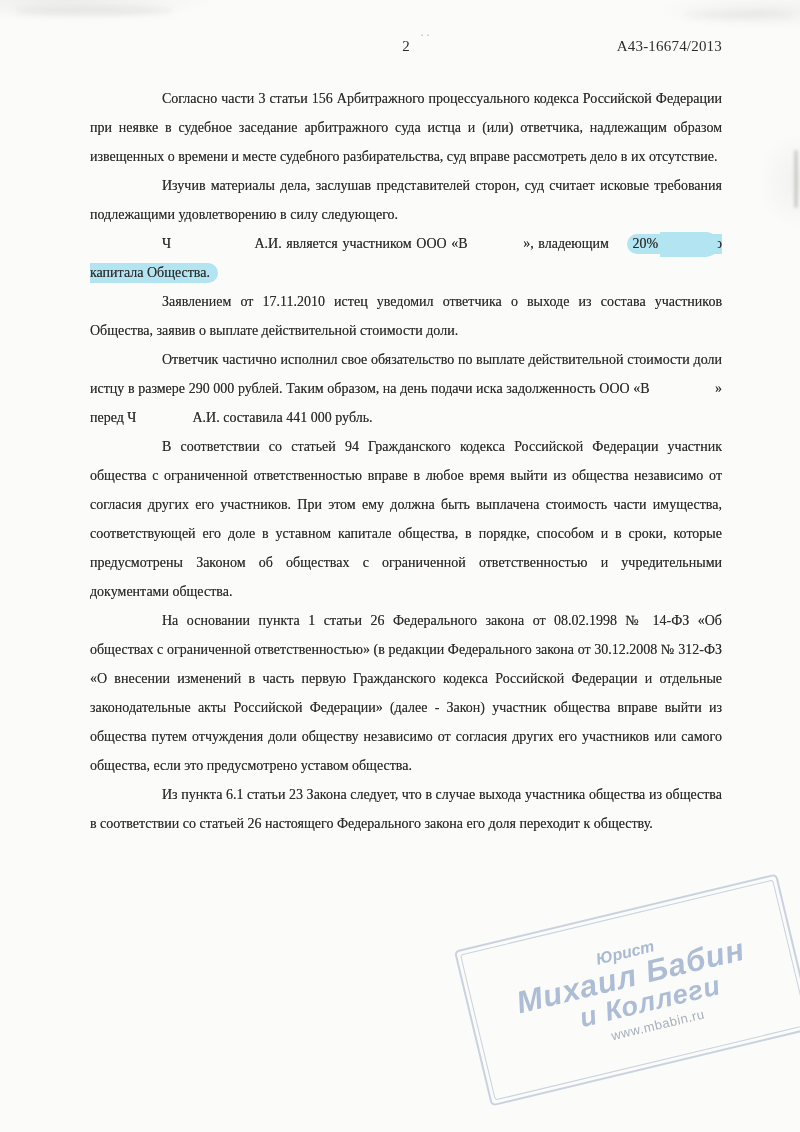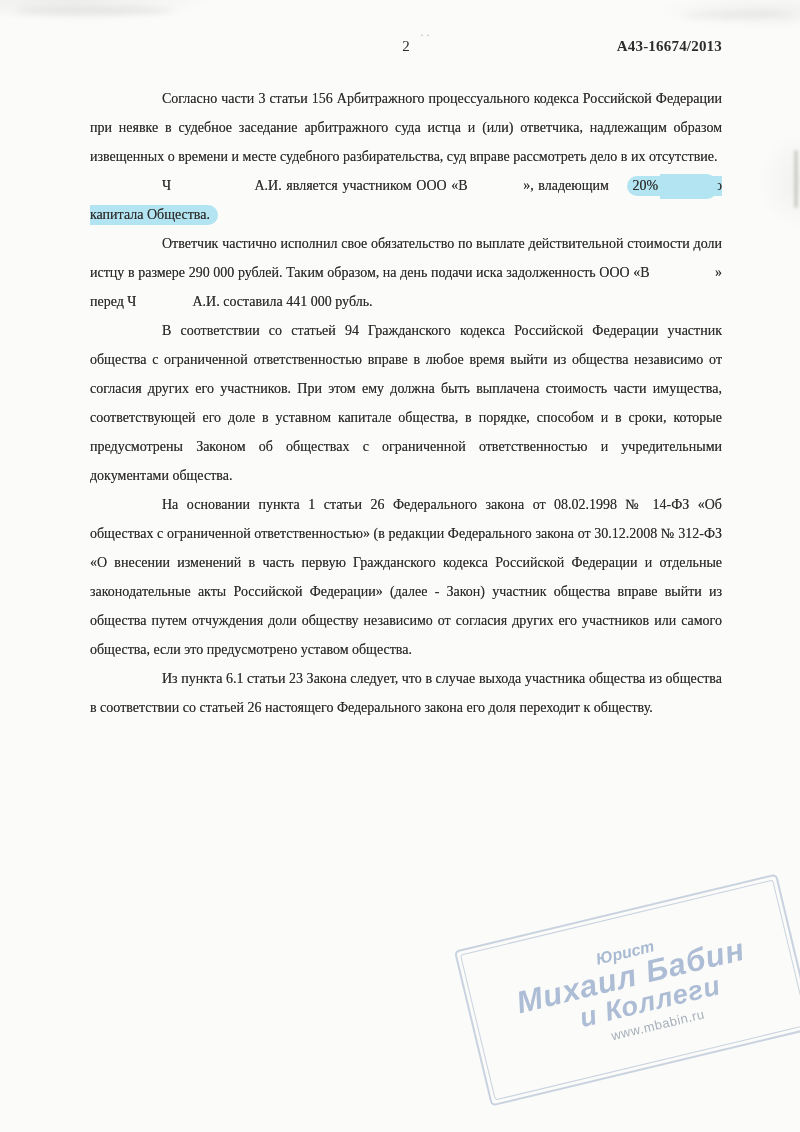--- a/index.html
+++ b/index.html
@@ -41,21 +41,21 @@
     font-size: 12px; letter-spacing: 2px; color: #b4b4b0;
   }
 
   
   .page-number {
     position: absolute; left: 90px; top: 38px; width: 632px;
     text-align: center; font-size: 15px;
   }
   .case-number {
     position: absolute; right: 78px; top: 38px;
-    font-size: 15px; letter-spacing: 0.2px; font-weight: bold;
+    font-size: 15px; letter-spacing: 0.2px;
   }
 
   
   .doc-body {
     position: absolute; left: 90px; top: 84px; width: 632px; z-index: 2;
   }
   .para {
     margin: 0;
     font-size: 14px;
     line-height: 29px;
@@ -134,21 +134,23 @@
   <div class="smudge-top-right"></div>
   <div class="edge-right-mark"></div>
 
   <div class="top-mark">··</div>
 
   <div class="page-number">2</div>
   <div class="case-number">А43-16674/2013</div>
 
   <div class="doc-body">
       <p class="para"><span>Согласно части 3 статьи 156 Арбитражного процессуального кодекса Российской Федерации при неявке в судебное заседание арбитражного суда истца и (или) ответчика, надлежащим образом извещенных о времени и месте судебного разбирательства, суд вправе рассмотреть дело в их отсутствие.</span></p>
+      <p class="para"><span>Изучив материалы дела, заслушав представителей сторон, суд считает исковые требования подлежащими удовлетворению в силу следующего.</span></p>
       <p class="para"><span>Ч&nbsp;&nbsp;&nbsp;&nbsp;&nbsp;&nbsp;&nbsp;&nbsp;&nbsp;&nbsp;&nbsp;&nbsp;&nbsp;&nbsp;&nbsp;&nbsp;&nbsp;&nbsp;А.И. является участником ООО «В&nbsp;&nbsp;&nbsp;&nbsp;&nbsp;&nbsp;&nbsp;&nbsp;&nbsp;&nbsp;&nbsp;&nbsp;», владеющим </span><span class="hl hl-extend">20%</span><span> </span><span class="hl">уставного капитала Общества.</span></p>
+      <p class="para"><span>Заявлением от 17.11.2010 истец уведомил ответчика о выходе из состава участников Общества, заявив о выплате действительной стоимости доли.</span></p>
       <p class="para"><span>Ответчик частично исполнил свое обязательство по выплате действительной стоимости доли истцу в размере 290&nbsp;000 рублей. Таким образом, на день подачи иска задолженность ООО «В&nbsp;&nbsp;&nbsp;&nbsp;&nbsp;&nbsp;&nbsp;&nbsp;&nbsp;&nbsp;&nbsp;&nbsp;&nbsp;&nbsp;&nbsp;&nbsp;&nbsp;&nbsp;» перед Ч&nbsp;&nbsp;&nbsp;&nbsp;&nbsp;&nbsp;&nbsp;&nbsp;&nbsp;&nbsp;&nbsp;&nbsp;&nbsp;&nbsp;&nbsp;&nbsp;А.И. составила 441&nbsp;000 рубль.</span></p>
       <p class="para"><span>В соответствии со статьей 94 Гражданского кодекса Российской Федерации участник общества с ограниченной ответственностью вправе в любое время выйти из общества независимо от согласия других его участников. При этом ему должна быть выплачена стоимость части имущества, соответствующей его доле в уставном капитале общества, в порядке, способом и в сроки, которые предусмотрены Законом об обществах с ограниченной ответственностью и учредительными документами общества.</span></p>
       <p class="para"><span>На основании пункта 1 статьи 26 Федерального закона от 08.02.1998 № 14-ФЗ «Об обществах с ограниченной ответственностью» (в редакции Федерального закона от 30.12.2008 № 312-ФЗ «О внесении изменений в часть первую Гражданского кодекса Российской Федерации и отдельные законодательные акты Российской Федерации» (далее - Закон) участник общества вправе выйти из общества путем отчуждения доли обществу независимо от согласия других его участников или самого общества, если это предусмотрено уставом общества.</span></p>
       <p class="para"><span>Из пункта 6.1 статьи 23 Закона следует, что в случае выхода участника общества из общества в соответствии со статьей 26 настоящего Федерального закона его доля переходит к обществу.</span></p>
     </div>
 
   <div class="stamp">
     <div class="stamp-border-outer"></div>
     <div class="stamp-border-inner"></div>
     <div class="stamp-content">

